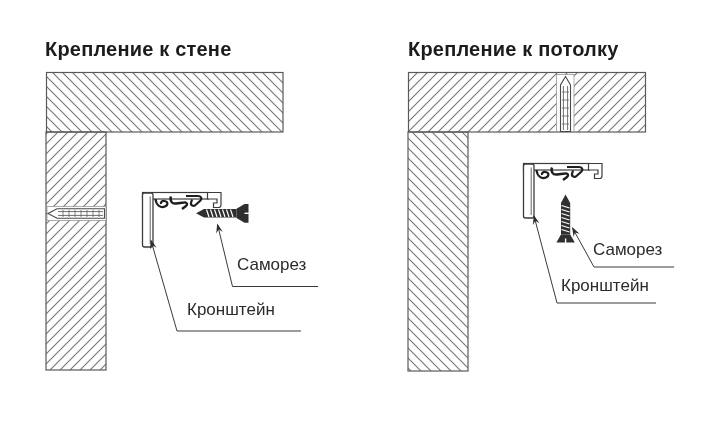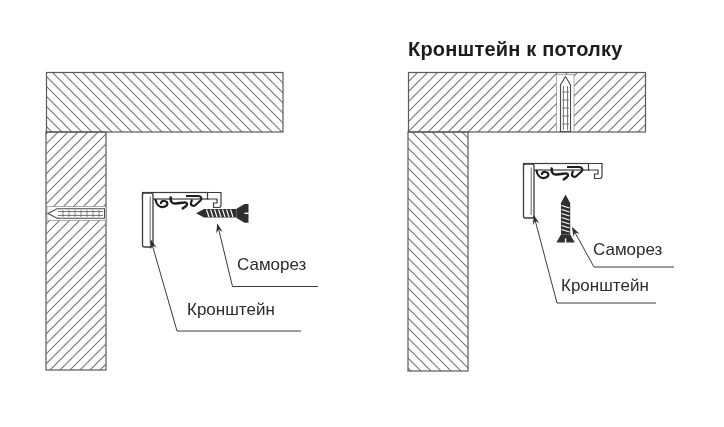--- a/index.html
+++ b/index.html
@@ -140,20 +140,21 @@
 
       <g stroke="#3a3a3a" stroke-width="1">
         <line x1="594" y1="267" x2="674" y2="267"></line>
         <line x1="594" y1="267" x2="572.5" y2="228" marker-end="url(#arrow)"></line>
         <line x1="557" y1="303" x2="656" y2="303"></line>
         <line x1="557" y1="303" x2="534" y2="216" marker-end="url(#arrow)"></line>
       </g>
     </g>
   </svg>
 
-  <div class="panel-title" id="title-right">Кронштейн к потолку</div>
+  <div class="panel-title" id="title-left">Крепление к стене</div>
+  <div class="panel-title" id="title-right">Крепление к потолку</div>
 
   <div class="part-label" id="label-screw-left">Саморез</div>
   <div class="part-label" id="label-bracket-left">Кронштейн</div>
   <div class="part-label" id="label-screw-right">Саморез</div>
   <div class="part-label" id="label-bracket-right">Кронштейн</div>
 
 </div>
 
 </body></html>

